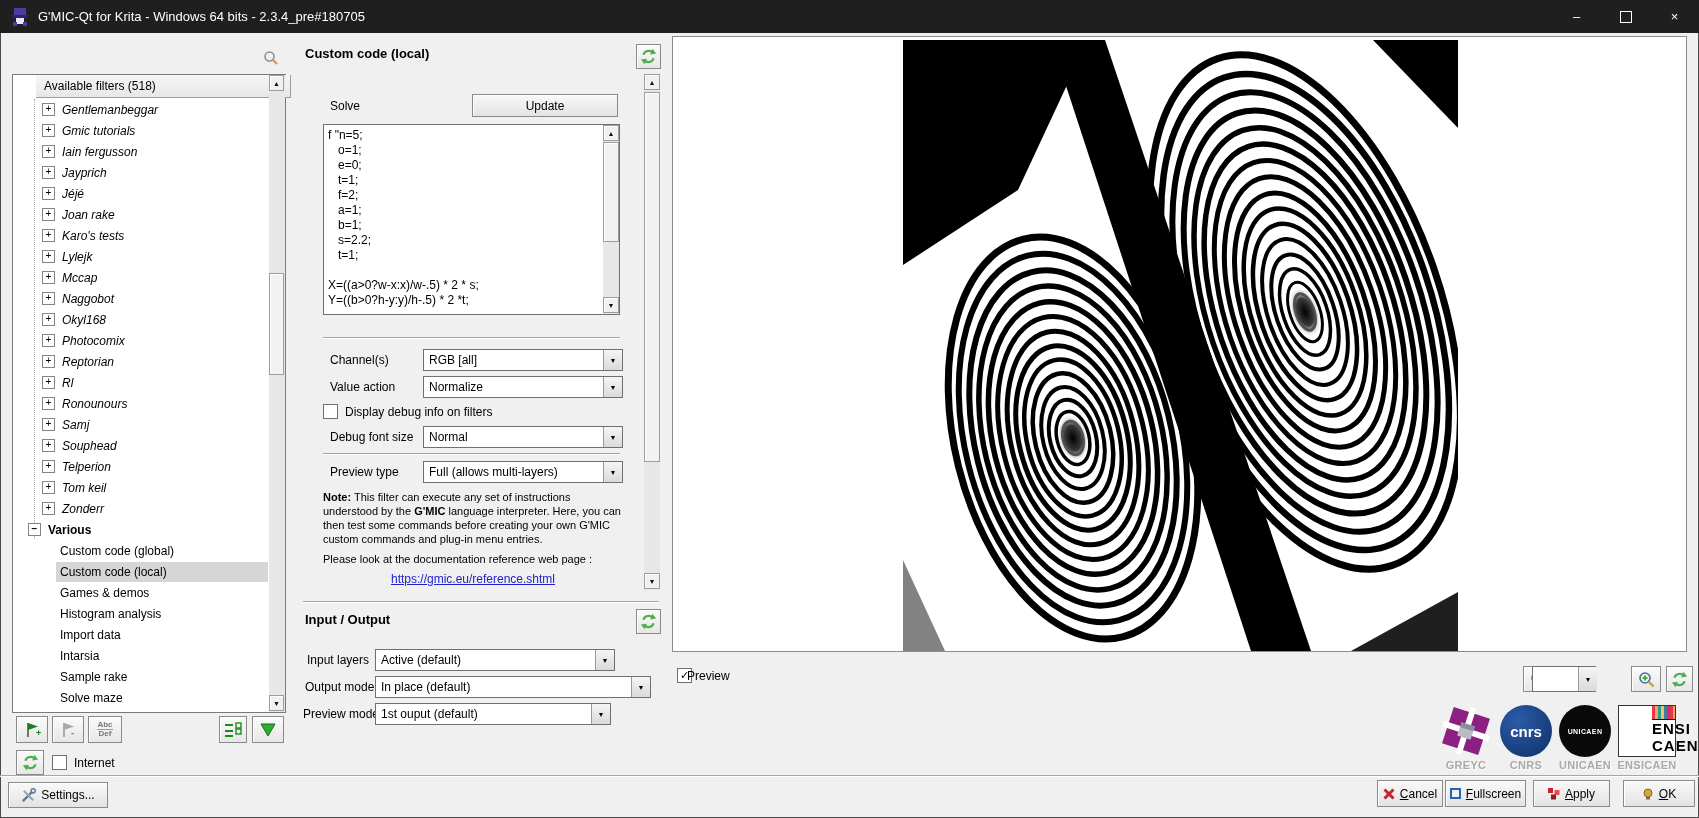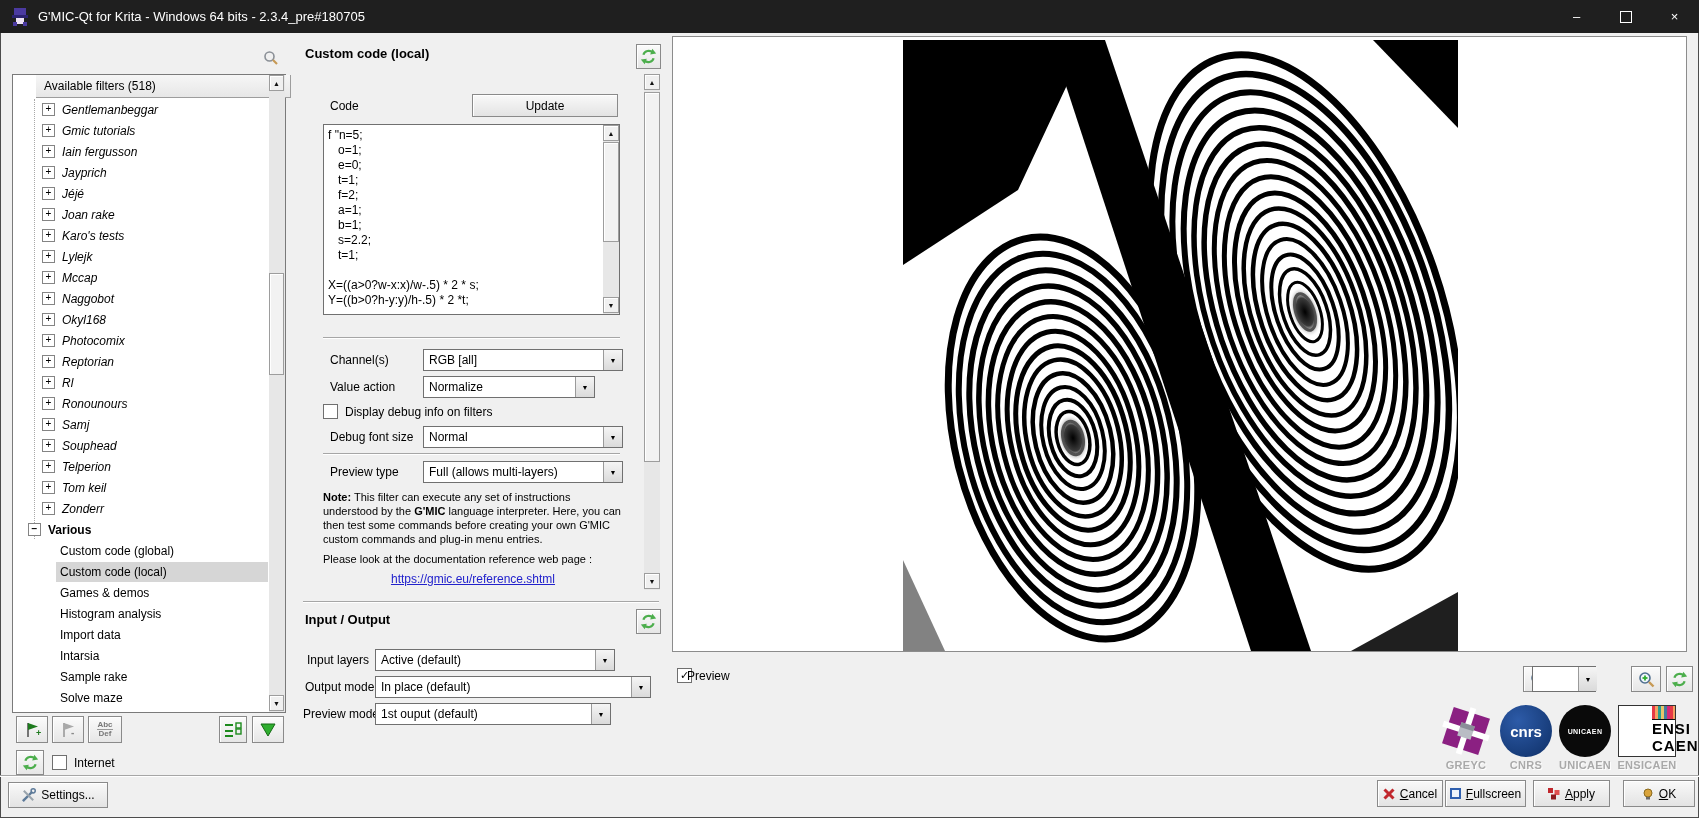--- a/index.html
+++ b/index.html
@@ -287,21 +287,21 @@
 
   <div class="strack" style="left:644px;top:74px;width:16px;height:516px;"></div>
   <div class="sbtn" style="left:644px;top:74px;width:16px;">
       <span>▲</span>
     </div>
   <div class="sthumb" style="left:644px;top:92px;width:16px;height:370px;"></div>
   <div class="sbtn" style="left:644px;top:573px;width:16px;">
       <span>▼</span>
     </div>
 
-  <span class="lab" style="left:330px;top:99px;">Code</span>
+  <span class="lab" style="left:330px;top:99px;">Solve</span>
   <div class="btn" style="left:472px;top:94px;width:146px;height:23px;justify-content:center;">
     <span>Update</span>
   </div>
 
   <div style="position:absolute;left:323px;top:124px;width:297px;height:191px;background:#fff;border:1px solid #707070;box-sizing:border-box;">
     <div style="position:absolute;left:4px;top:3px;right:20px;bottom:2px;font-size:12px;line-height:15px;white-space:pre;overflow:hidden;">f "n=5;
    o=1;
    e=0;
    t=1;
    f=2;
@@ -326,21 +326,21 @@
 
   <div class="sep" style="left:323px;top:337px;width:297px;"></div>
 
   <span class="lab" style="left:330px;top:353px;">Channel(s)</span>
   <div class="combo" style="left:423px;top:349px;width:200px;">
     <span class="val">RGB [all]</span>
     <span class="cbtn">▼</span>
   </div>
 
   <span class="lab" style="left:330px;top:380px;">Value action</span>
-  <div class="combo" style="left:423px;top:376px;width:172px;">
+  <div class="combo" style="left:423px;top:376px;width:200px;">
     <span class="val">Normalize</span>
     <span class="cbtn">▼</span>
   </div>
 
   <span class="cb" style="left:323px;top:404px;"></span>
   <span class="lab" style="left:345px;top:405px;">Display debug info on filters</span>
 
   <span class="lab" style="left:330px;top:430px;">Debug font size</span>
   <div class="combo" style="left:423px;top:426px;width:200px;">
     <span class="val">Normal</span>

